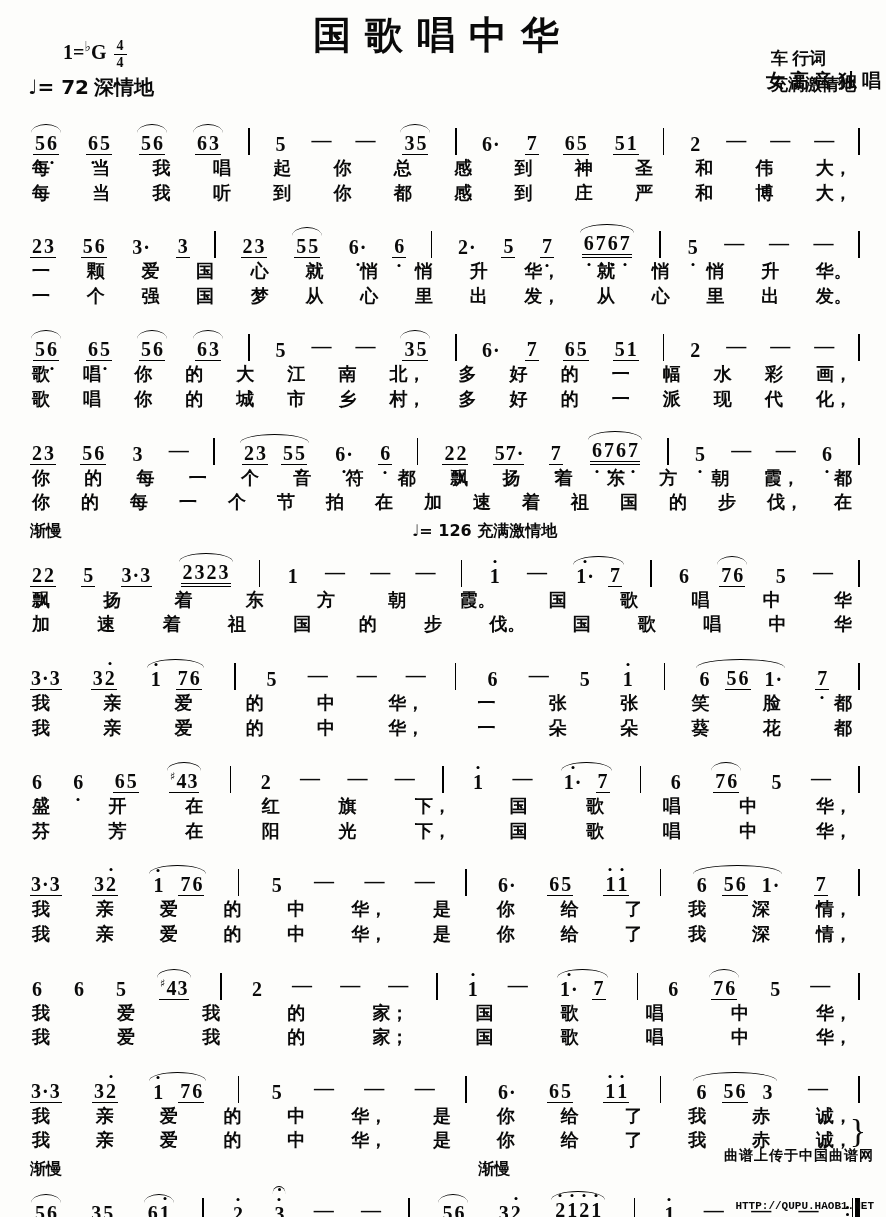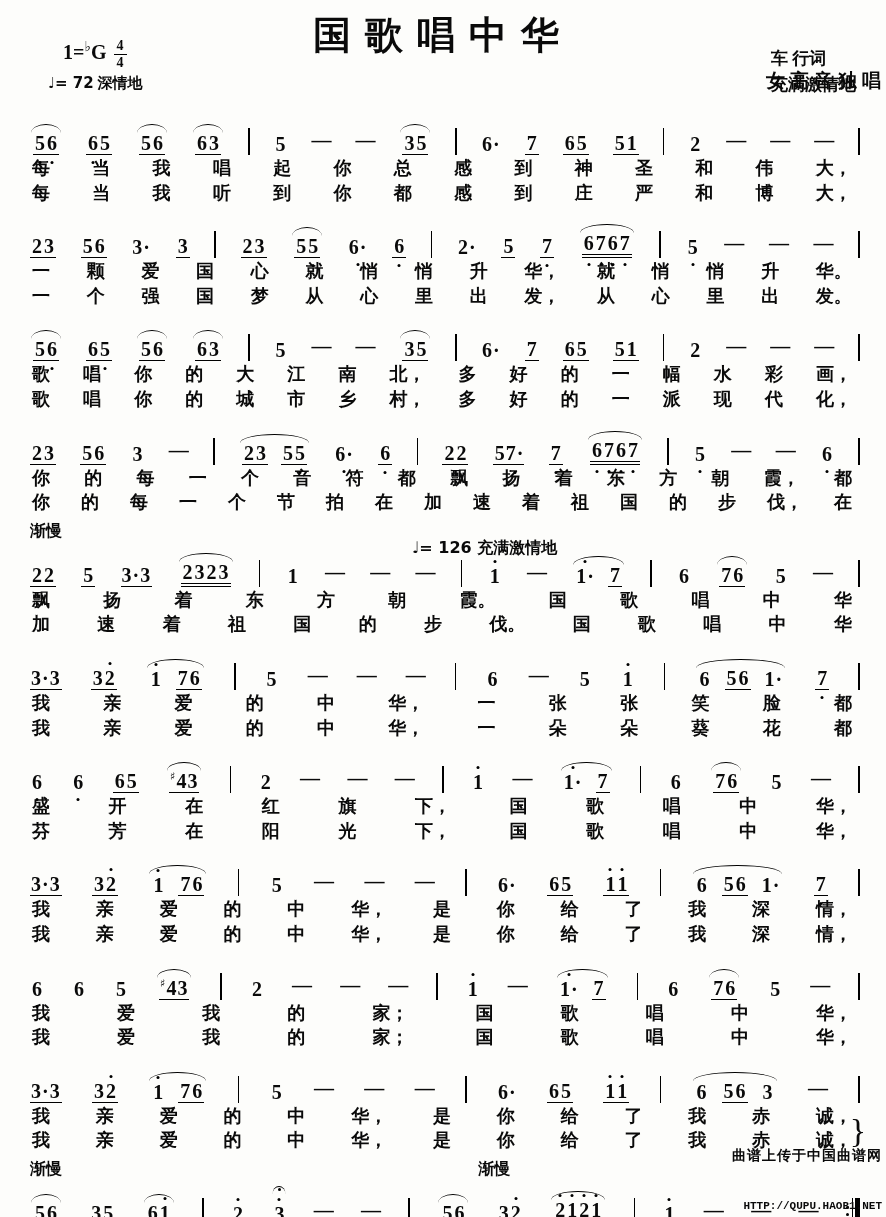--- a/index.html
+++ b/index.html
@@ -10,21 +10,21 @@
   .title{position:absolute;top:10px;left:0;width:100%;text-align:center;
          font-size:38px;font-weight:bold;letter-spacing:14px;}
   .subtitle{position:absolute;top:68px;left:0;width:100%;text-align:right;
          font-size:19px;font-weight:bold;letter-spacing:5px;}
   .keyblock{position:absolute;left:28px;top:38px;font-size:20px;font-weight:bold;margin-left:35px;}
   .mus{font-family:"DejaVu Sans","Liberation Sans",sans-serif;}
   .flat{font-size:14px;vertical-align:super;}
   .frac{display:inline-block;text-align:center;font-size:14px;line-height:1;vertical-align:middle;margin-left:7px;}
   .frac .top{display:block;border-bottom:1.6px solid #000;padding:0 3px 1px;}
   .frac .bot{display:block;padding-top:1px;}
-  .tempoline{position:absolute;left:28px;top:74px;font-size:15px;font-weight:bold;margin-left:20px;}
+  .tempoline{position:absolute;left:28px;top:74px;font-size:20px;font-weight:bold;}
   .credits{position:absolute;right:30px;top:46px;font-size:17px;
            font-weight:bold;line-height:1.55;}
   
   .score{padding:2px 26px 0 30px;}
   .system{position:relative;margin-bottom:7px;}
   .marksrow{position:relative;height:19px;}
   .mark{position:absolute;top:0;font-size:16px;font-weight:bold;white-space:nowrap;
         font-family:"DejaVu Sans","Liberation Sans",sans-serif;}
   .notes{display:flex;justify-content:space-between;align-items:flex-end;
          padding-top:11px;min-height:36px;font-size:20px;font-weight:bold;}
@@ -51,21 +51,21 @@
         width:3px;height:3px;background:#000;border-radius:50%;}
   .repbar,.finbar{display:inline-flex;align-items:center;align-self:flex-end;height:27px;}
   .rdots{display:flex;flex-direction:column;gap:4px;margin-right:3px;}
   .rdots i{width:3px;height:3px;background:#000;border-radius:50%;}
   .thin{width:1.6px;height:27px;background:#000;margin-right:2px;}
   .thick{width:4.5px;height:27px;background:#000;}
   .lyr{display:flex;justify-content:space-between;font-size:18px;font-weight:bold;
        padding:3px 8px 0 2px;line-height:1.2;}
   .brace{position:absolute;right:-6px;bottom:2px;font-size:34px;font-weight:normal;}
   
-  .footer{position:absolute;right:4px;bottom:5px;text-align:right;font-weight:bold;}
+  .footer{position:absolute;right:12px;bottom:5px;text-align:right;font-weight:bold;}
   .footer .f1{font-size:14px;letter-spacing:1px;}
   .footer .f2{font-size:11px;font-family:"Liberation Mono","DejaVu Sans Mono",monospace;margin-top:35px;}
 </style>
 </head>
 <body>
 
 <div class="sheet">
   <div class="header">
     <div class="title">国歌唱中华</div>
     <div class="subtitle">女高音独唱</div>
@@ -464,21 +464,21 @@
           <span>国</span>
           <span>的</span>
           <span>步</span>
           <span>伐，</span>
           <span>在</span>
         </div>
       </div>
       <div class="system">
         <div class="marksrow">
           <span class="mark" style="left: 0%;">渐慢</span>
-          <span class="mark" style="left: 46%; margin-top: 17px;">♩= 126  充满激情地</span>
+          <span class="mark" style="left: 46%;">♩= 126  充满激情地</span>
         </div>
         <div class="notes">
           <span class="grp u1">
             <span class="nd">2</span>
             <span class="nd">2</span>
           </span>
           <span class="grp u1">
             <span class="nd">5</span>
           </span>
           <span class="grp u1">

